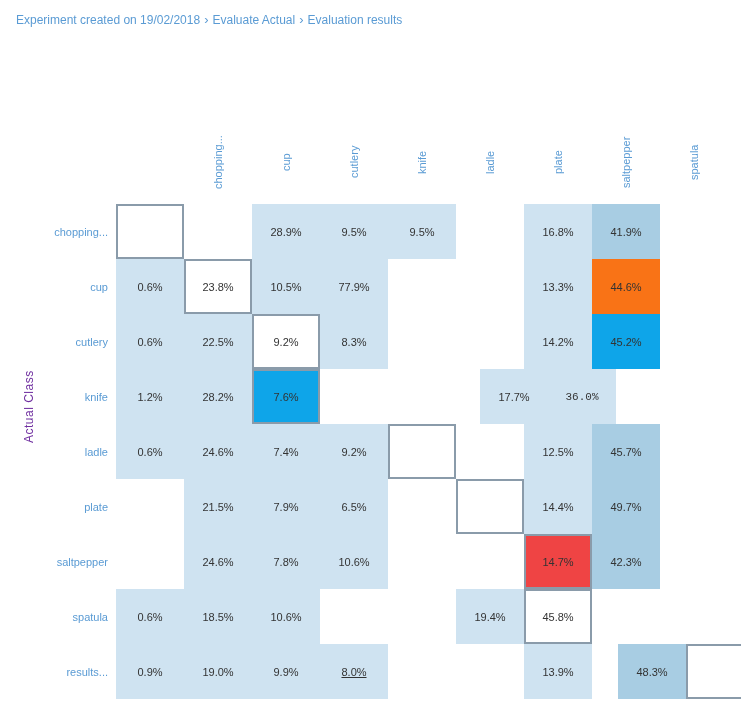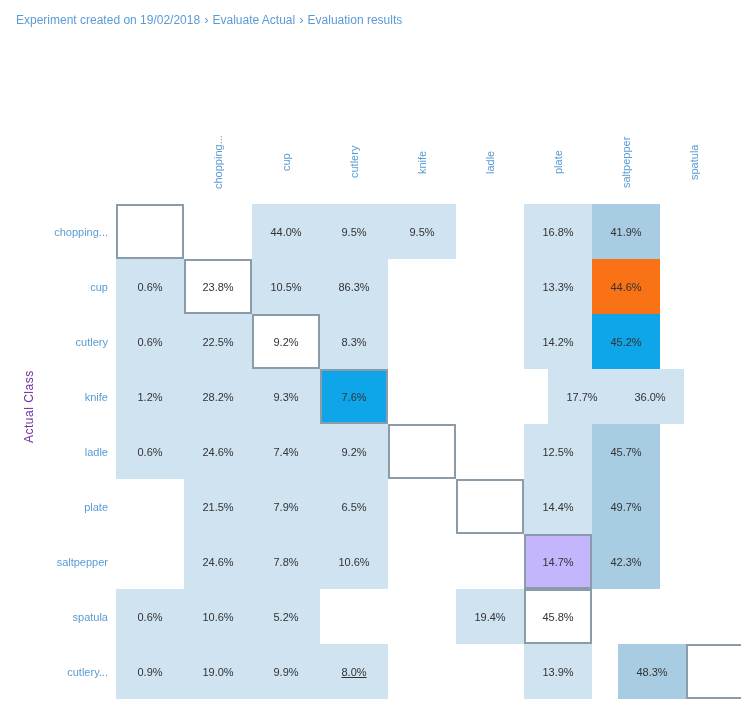--- a/index.html
+++ b/index.html
@@ -126,34 +126,34 @@
         <div class="col-header" style="color: rgb(90, 155, 212); font-size: 11px;">saltpepper</div>
         <div class="col-header" style="color: rgb(90, 155, 212); font-size: 11px;">spatula</div>
         <div class="col-header" style="color: rgb(90, 155, 212); font-size: 11px;">woodensp...</div>
       </div>
 
     <div id="matrix-body">
     <div class="body-row">
           <div class="row-label">chopping...</div>
           <div class="cell" style="background: rgb(255, 255, 255); border: 2.5px solid rgb(138, 155, 170);"></div>
           <div class="cell" style="background: rgb(255, 255, 255);"></div>
-          <div class="cell" style="background: rgb(207, 227, 241);">44.0%</div>
+          <div class="cell" style="background: rgb(207, 227, 241);">28.9%</div>
           <div class="cell" style="background: rgb(207, 227, 241);">9.5%</div>
           <div class="cell" style="background: rgb(207, 227, 241);">9.5%</div>
           <div class="cell" style="background: rgb(255, 255, 255);"></div>
           <div class="cell" style="background: rgb(207, 227, 241);">16.8%</div>
           <div class="cell" style="background: rgb(168, 205, 227);">41.9%</div>
           <div class="cell" style="background: rgb(255, 255, 255);"></div>
         </div>
         <div class="body-row">
           <div class="row-label">cup</div>
           <div class="cell" style="background: rgb(207, 227, 241);">0.6%</div>
           <div class="cell" style="background: rgb(255, 255, 255); border: 2.5px solid rgb(138, 155, 170);">23.8%</div>
           <div class="cell" style="background: rgb(207, 227, 241);">10.5%</div>
-          <div class="cell" style="background: rgb(207, 227, 241);">86.3%</div>
+          <div class="cell" style="background: rgb(207, 227, 241);">77.9%</div>
           <div class="cell" style="background: rgb(255, 255, 255);"></div>
           <div class="cell" style="background: rgb(255, 255, 255);"></div>
           <div class="cell" style="background: rgb(207, 227, 241);">13.3%</div>
           <div class="cell" style="background: #f97316;">44.6%</div>
           <div class="cell" style="background: rgb(255, 255, 255);"></div>
         </div>
         <div class="body-row">
           <div class="row-label">cutlery</div>
           <div class="cell" style="background: rgb(207, 227, 241);">0.6%</div>
           <div class="cell" style="background: rgb(207, 227, 241);">22.5%</div>
@@ -162,26 +162,25 @@
           <div class="cell" style="background: rgb(255, 255, 255);"></div>
           <div class="cell" style="background: rgb(255, 255, 255);"></div>
           <div class="cell" style="background: rgb(207, 227, 241);">14.2%</div>
           <div class="cell" style="background: #0ea5e9;">45.2%</div>
           <div class="cell" style="background: rgb(255, 255, 255);"></div>
         </div>
         <div class="body-row">
           <div class="row-label">knife</div>
           <div class="cell" style="background: rgb(207, 227, 241);">1.2%</div>
           <div class="cell" style="background: rgb(207, 227, 241);">28.2%</div>
-          <div class="cell" style="background: rgb(207, 227, 241);">9.3%</div>
           <div class="cell" style="background: #0ea5e9; border: 2.5px solid rgb(138, 155, 170);">7.6%</div>
           <div class="cell" style="background: rgb(255, 255, 255);"></div>
           <div class="cell" style="background: rgb(255, 255, 255);"></div>
           <div class="cell" style="background: rgb(207, 227, 241); margin-left: 24px;">17.7%</div>
-          <div class="cell" style="background: rgb(207, 227, 241);">36.0%</div>
+          <div class="cell" style="background: rgb(207, 227, 241); font-family: Liberation Mono, monospace;">36.0%</div>
           <div class="cell" style="background: rgb(255, 255, 255);"></div>
         </div>
         <div class="body-row">
           <div class="row-label">ladle</div>
           <div class="cell" style="background: rgb(207, 227, 241);">0.6%</div>
           <div class="cell" style="background: rgb(207, 227, 241);">24.6%</div>
           <div class="cell" style="background: rgb(207, 227, 241);">7.4%</div>
           <div class="cell" style="background: rgb(207, 227, 241);">9.2%</div>
           <div class="cell" style="background: rgb(255, 255, 255); border: 2.5px solid rgb(138, 155, 170);"></div>
           <div class="cell" style="background: rgb(255, 255, 255);"></div>
@@ -202,37 +201,37 @@
           <div class="cell" style="background: rgb(255, 255, 255);"></div>
         </div>
         <div class="body-row">
           <div class="row-label">saltpepper</div>
           <div class="cell" style="background: rgb(255, 255, 255);"></div>
           <div class="cell" style="background: rgb(207, 227, 241);">24.6%</div>
           <div class="cell" style="background: rgb(207, 227, 241);">7.8%</div>
           <div class="cell" style="background: rgb(207, 227, 241);">10.6%</div>
           <div class="cell" style="background: rgb(255, 255, 255);"></div>
           <div class="cell" style="background: rgb(255, 255, 255);"></div>
-          <div class="cell" style="background: #c4b5fd; border: 2.5px solid rgb(138, 155, 170);">14.7%</div>
+          <div class="cell" style="background: #ef4444; border: 2.5px solid rgb(138, 155, 170);">14.7%</div>
           <div class="cell" style="background: rgb(168, 205, 227);">42.3%</div>
           <div class="cell" style="background: rgb(255, 255, 255);"></div>
         </div>
         <div class="body-row">
           <div class="row-label">spatula</div>
           <div class="cell" style="background: rgb(207, 227, 241);">0.6%</div>
+          <div class="cell" style="background: rgb(207, 227, 241);">18.5%</div>
           <div class="cell" style="background: rgb(207, 227, 241);">10.6%</div>
-          <div class="cell" style="background: rgb(207, 227, 241);">5.2%</div>
           <div class="cell" style="background: rgb(255, 255, 255);"></div>
           <div class="cell" style="background: rgb(255, 255, 255);"></div>
           <div class="cell" style="background: rgb(207, 227, 241);">19.4%</div>
           <div class="cell" style="background: rgb(255, 255, 255); border: 2.5px solid rgb(138, 155, 170);">45.8%</div>
           <div class="cell" style="background: rgb(255, 255, 255);"></div>
         </div>
         <div class="body-row">
-          <div class="row-label">cutlery...</div>
+          <div class="row-label">results...</div>
           <div class="cell" style="background: rgb(207, 227, 241);">0.9%</div>
           <div class="cell" style="background: rgb(207, 227, 241);">19.0%</div>
           <div class="cell" style="background: rgb(207, 227, 241);">9.9%</div>
           <div class="cell" style="background: rgb(207, 227, 241); text-decoration: underline;">8.0%</div>
           <div class="cell" style="background: rgb(255, 255, 255);"></div>
           <div class="cell" style="background: rgb(255, 255, 255);"></div>
           <div class="cell" style="background: rgb(207, 227, 241);">13.9%</div>
           <div class="cell" style="background: rgb(168, 205, 227); margin-left: 26px;">48.3%</div>
           <div class="cell" style="background: rgb(255, 255, 255); border: 2.5px solid rgb(138, 155, 170);"></div>
         </div>

